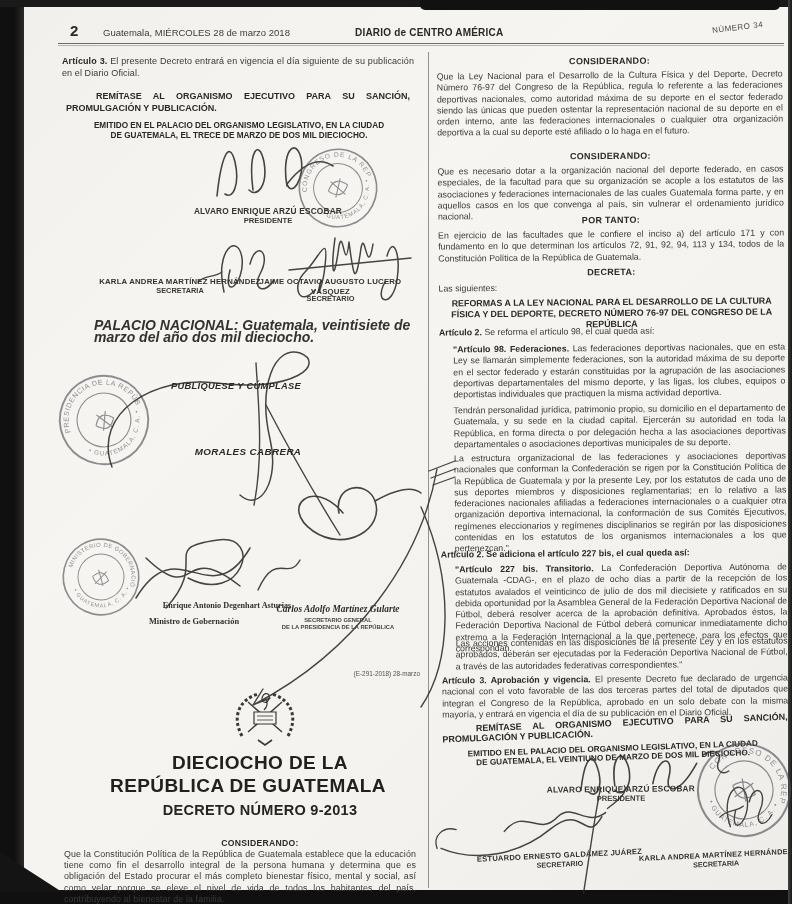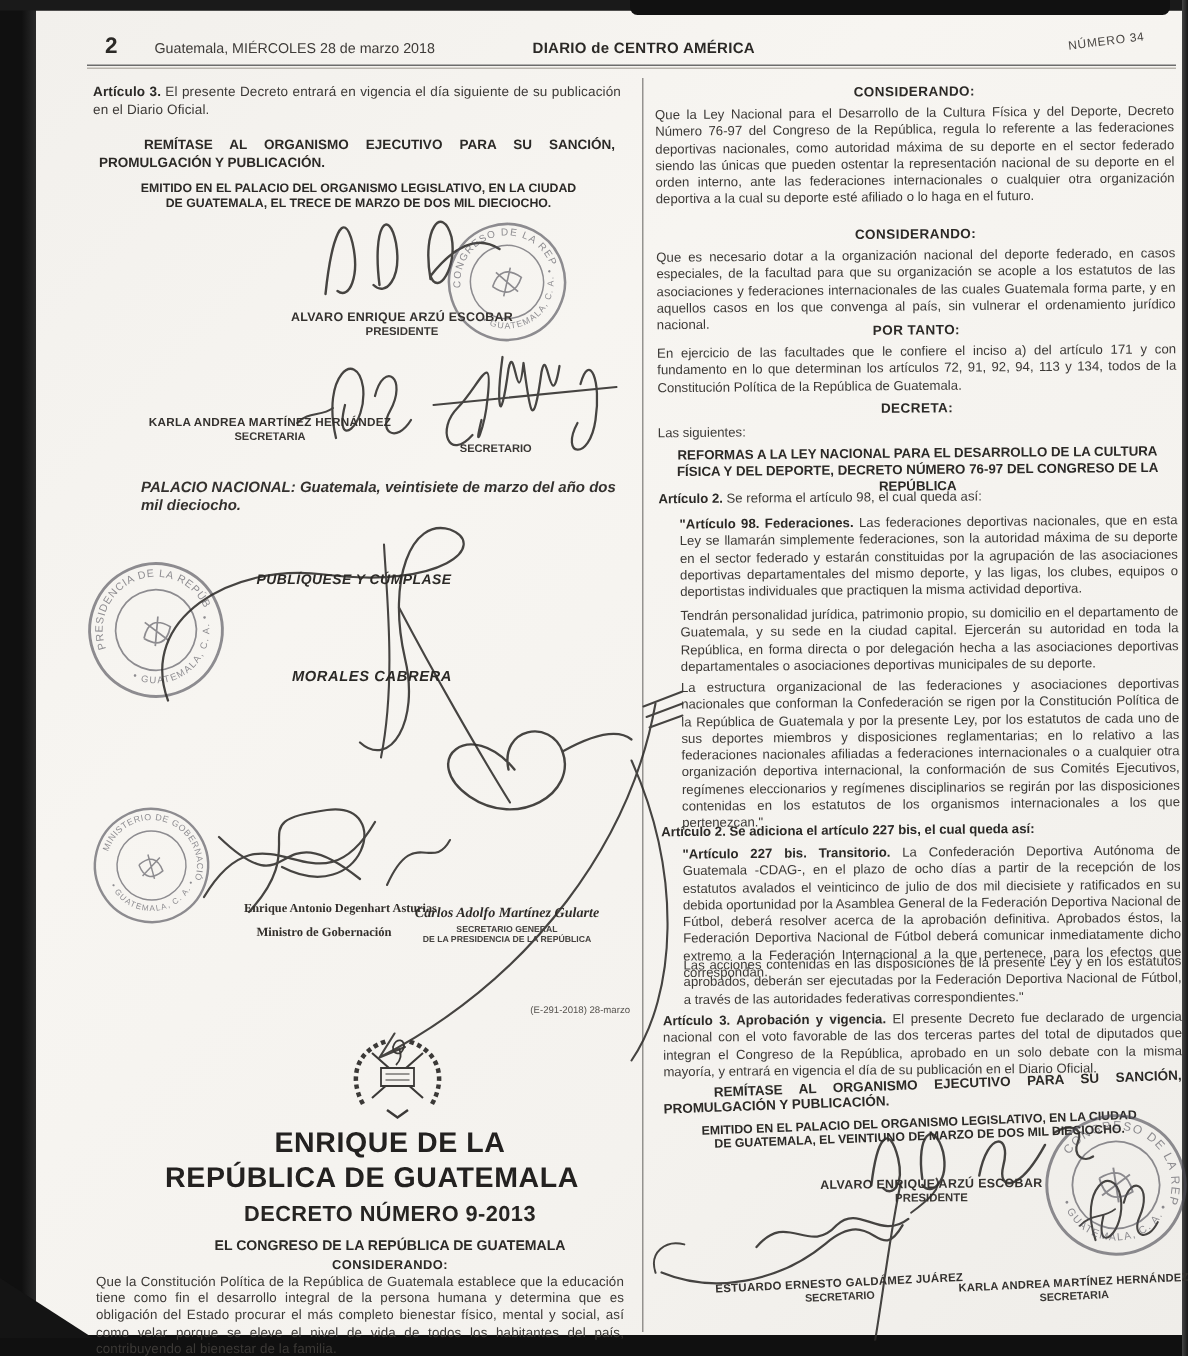--- a/index.html
+++ b/index.html
@@ -88,23 +88,24 @@
     <path d="M8,56 C16,48 24,52 32,46" stroke-width="1.3"></path>
   </svg>
   <svg class="abs sig" style="left:285px;top:220px;" width="130" height="88" viewBox="0 0 130 88">
     <path d="M4,50 L126,38" stroke-width="1.4"></path>
     <path d="M30,70 C14,88 6,66 20,52 C34,38 44,10 40,46 C38,66 30,84 36,60" stroke-width="1.5"></path>
     <path d="M50,18 C46,48 48,70 54,26 C58,6 60,58 64,22 C68,52 70,72 76,28 C80,8 82,60 88,24" stroke-width="1.5"></path>
     <path d="M100,62 C88,84 108,88 112,60 C116,34 108,14 102,36" stroke-width="1.5"></path>
   </svg>
   <div class="abs name" style="left:60px;top:277px;width:240px;font-size:7.8px;">KARLA ANDREA MARTÍNEZ HERNÁNDEZ</div>
   <div class="abs role" style="left:60px;top:286px;width:240px;font-size:7.4px;">SECRETARIA</div>
+  <div class="abs name" style="left:248px;top:277px;width:165px;font-size:7.8px;">JAIME OCTAVIO AUGUSTO LUCERO VÁSQUEZ</div>
   <div class="abs role" style="left:248px;top:294px;width:165px;font-size:7.4px;">SECRETARIO</div>
 
-  <div class="abs" style="left:94px;top:320px;width:320px;font-size:10px;line-height:11.6px;font-style:italic;font-weight:bold;color:#34312e;">
+  <div class="abs" style="left:94px;top:320px;width:320px;font-size:14px;line-height:11.6px;font-style:italic;font-weight:bold;color:#34312e;">
     <span>PALACIO NACIONAL:</span><span style="font-weight:bold;"> Guatemala, veintisiete de marzo del año dos mil dieciocho.</span>
   </div>
 
   <svg class="abs stamp" style="left:56px;top:372px;transform:rotate(-24deg);" width="96" height="96" viewBox="0 0 100 100">
     <circle cx="50" cy="50" r="46" fill="none" stroke="#4d4c55" stroke-width="2"></circle>
     <circle cx="50" cy="50" r="28" fill="none" stroke="#4d4c55" stroke-width="1.2"></circle>
     <defs>
         <path id="ps1t" d="M50,50 m-37,0 a37,37 0 1,1 74,0"></path>
         <path id="ps1b" d="M50,50 m-37,0 a37,37 0 1,0 74,0"></path>
       </defs>
@@ -138,43 +139,42 @@
     <circle cx="50" cy="50" r="28" fill="none" stroke="#4d4c55" stroke-width="1.2"></circle>
     <defs>
         <path id="gs1t" d="M50,50 m-37,0 a37,37 0 1,1 74,0"></path>
         <path id="gs1b" d="M50,50 m-37,0 a37,37 0 1,0 74,0"></path>
       </defs>
     <text font-size="7.2" fill="#4d4c55" letter-spacing=".5"><textPath href="#gs1t" startOffset="2%">MINISTERIO DE GOBERNACIÓN</textPath></text>
     <text font-size="6.6" fill="#4d4c55" letter-spacing="1"><textPath href="#gs1b" startOffset="22%">• GUATEMALA, C. A. •</textPath></text>
     <path d="M40,52 q10,-14 20,0 q-10,14 -20,0 M45,42 l10,18 M55,42 l-10,18" fill="none" stroke="#4d4c55" stroke-width="1.2"></path>
   </svg>
   <div class="abs serif center" style="left:100px;top:601px;width:220px;font-size:8.2px;font-weight:bold;color:#34302c;margin-left:17px;">Enrique Antonio Degenhart Asturias</div>
-  <div class="abs serif center" style="left:106px;top:617px;width:220px;font-size:8.4px;font-weight:bold;color:#34302c;">Ministro de Gobernación</div>
+  <div class="abs serif center" style="left:84px;top:617px;width:220px;font-size:8.4px;font-weight:bold;color:#34302c;">Ministro de Gobernación</div>
 
   <div class="abs script center" style="left:228px;top:604px;width:220px;font-size:9.4px;color:#2f2c29;">Carlos Adolfo Martínez Gularte</div>
   <div class="abs center" style="left:248px;top:617px;width:180px;font-size:5.8px;font-weight:bold;color:#45423f;">SECRETARIO GENERAL</div>
   <div class="abs center" style="left:248px;top:624px;width:180px;font-size:5.8px;font-weight:bold;color:#45423f;">DE LA PRESIDENCIA DE LA REPÚBLICA</div>
 
   <div class="abs" style="left:330px;top:670px;width:90px;font-size:6.4px;color:#55524e;text-align:right;">(E-291-2018) 28-marzo</div>
 
   <svg class="abs" style="left:226px;top:686px;" width="78" height="66" viewBox="0 0 78 66">
     <g stroke="#3b3937" fill="none">
       <path d="M16,50 C6,32 12,14 32,8" stroke-width="3" stroke-dasharray="3,2.4"></path>
       <path d="M62,50 C72,32 66,14 46,8" stroke-width="3" stroke-dasharray="3,2.4"></path>
       <path d="M22,46 L56,16 M22,16 L56,46" stroke-width="1.4"></path>
       <path d="M28,26 h22 v12 h-22 z" stroke-width="1.2" fill="#f5f3ef"></path>
       <path d="M31,30 h16 M31,34 h16" stroke-width=".8"></path>
       <path d="M36,12 c2,-7 9,-5 7,1 c-2,5 -7,4 -7,-1 z M40,13 c2,4 1,8 -2,11" stroke-width="1.2"></path>
       <path d="M32,54 l7,5 l7,-5" stroke-width="1.6"></path>
     </g>
   </svg>
-  <div class="abs bold center" style="left:96px;top:752px;width:328px;font-size:19px;letter-spacing:.4px;color:#232120;">ENRIQUE DE LA</div>
+  <div class="abs bold center" style="left:96px;top:752px;width:328px;font-size:19px;letter-spacing:.4px;color:#232120;">DIECIOCHO DE LA</div>
   <div class="abs bold center" style="left:84px;top:775px;width:328px;font-size:19px;letter-spacing:.4px;color:#232120;">REPÚBLICA DE GUATEMALA</div>
   <div class="abs bold center" style="left:96px;top:802px;width:328px;font-size:14.5px;letter-spacing:.3px;color:#262422;">DECRETO NÚMERO 9-2013</div>
-  <div class="abs bold center" style="left:96px;top:824px;width:328px;font-size:9.4px;">EL CONGRESO DE LA REPÚBLICA DE GUATEMALA</div>
   <div class="abs cap-head" style="left:96px;top:838px;width:328px;font-size:8.6px;">CONSIDERANDO:</div>
   <div class="abs t-body" style="left:64px;top:849px;width:352px;font-size:8.9px;line-height:11.2px;">Que la Constitución Política de la República de Guatemala establece que la educación tiene como fin el desarrollo integral de la persona humana y determina que es obligación del Estado procurar el más completo bienestar físico, mental y social, así como velar porque se eleve el nivel de vida de todos los habitantes del país, contribuyendo al bienestar de la familia.</div>
 
   <div style="position:absolute;left:436px;top:0;width:350px;height:904px;transform:rotate(-0.5deg);transform-origin:50% 0;">
     <div class="abs cap-head" style="left:0;top:56px;width:346px;">CONSIDERANDO:</div>
     <div class="abs t-body-sm" style="left:0;top:70px;width:346px;">Que la Ley Nacional para el Desarrollo de la Cultura Física y del Deporte, Decreto Número 76-97 del Congreso de la República, regula lo referente a las federaciones deportivas nacionales, como autoridad máxima de su deporte en el sector federado siendo las únicas que pueden ostentar la representación nacional de su deporte en el orden interno, ante las federaciones internacionales o cualquier otra organización deportiva a la cual su deporte esté afiliado o lo haga en el futuro.</div>
 
     <div class="abs cap-head" style="left:0;top:151px;width:346px;">CONSIDERANDO:</div>
     <div class="abs t-body-sm" style="left:0;top:165px;width:346px;">Que es necesario dotar a la organización nacional del deporte federado, en casos especiales, de la facultad para que su organización se acople a los estatutos de las asociaciones y federaciones internacionales de las cuales Guatemala forma parte, y en aquellos casos en los que convenga al país, sin vulnerar el ordenamiento jurídico nacional.</div>
 

